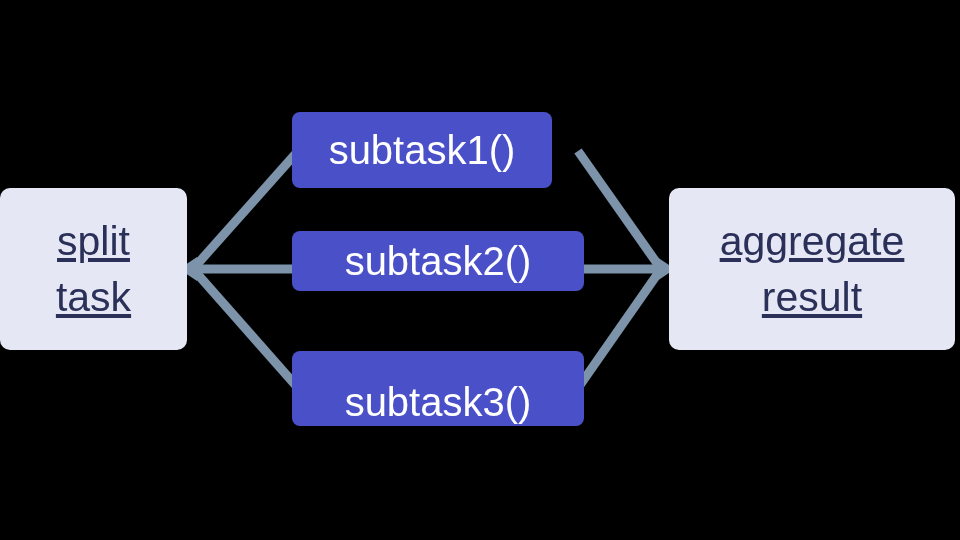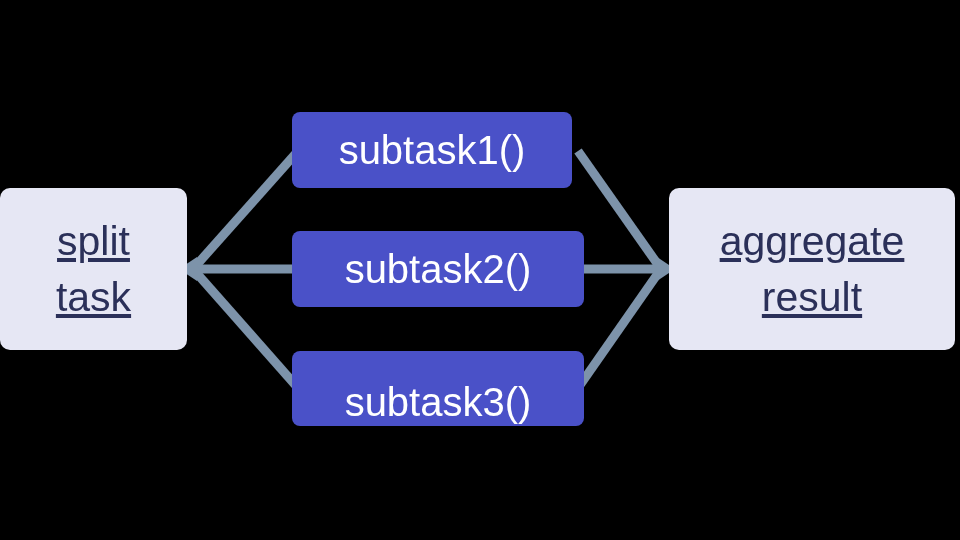--- a/index.html
+++ b/index.html
@@ -48,22 +48,22 @@
   }
   .node-subtask {
     background: var(--subtask-fill, #4a51c8);
     color: var(--subtask-text, #ffffff);
     border-radius: 8px;
     font-size: 40px;
     line-height: 1.2;
   }
   .node-split     { left: 0px;   top: 188px; width: 187px; height: 162px; }
   .node-aggregate { left: 669px; top: 188px; width: 286px; height: 162px; text-align: center; }
-  .node-sub1 { left: 292px; top: 112px; width: 280px; height: 76px; }
-  .node-sub2 { left: 292px; top: 231px; width: 292px; height: 76px; }
+  .node-sub1 { left: 292px; top: 112px; width: 260px; height: 76px; }
+  .node-sub2 { left: 292px; top: 231px; width: 292px; height: 60px; }
   .node-sub3 { left: 292px; top: 351px; width: 292px; height: 75px; justify-content: flex-end; }
 </style>
 </head>
 <body>
 
 <div class="stage" style="--bg: #000000; --subtask-fill: #4a51c8; --subtask-text: #ffffff; --endpoint-fill: #e6e7f4; --endpoint-text: #2b3059; --connector: #7d93aa;">
 
   <svg class="connectors" viewBox="0 0 960 540" xmlns="http://www.w3.org/2000/svg">
 
     <line x1="193" y1="269" x2="298" y2="151"></line>

